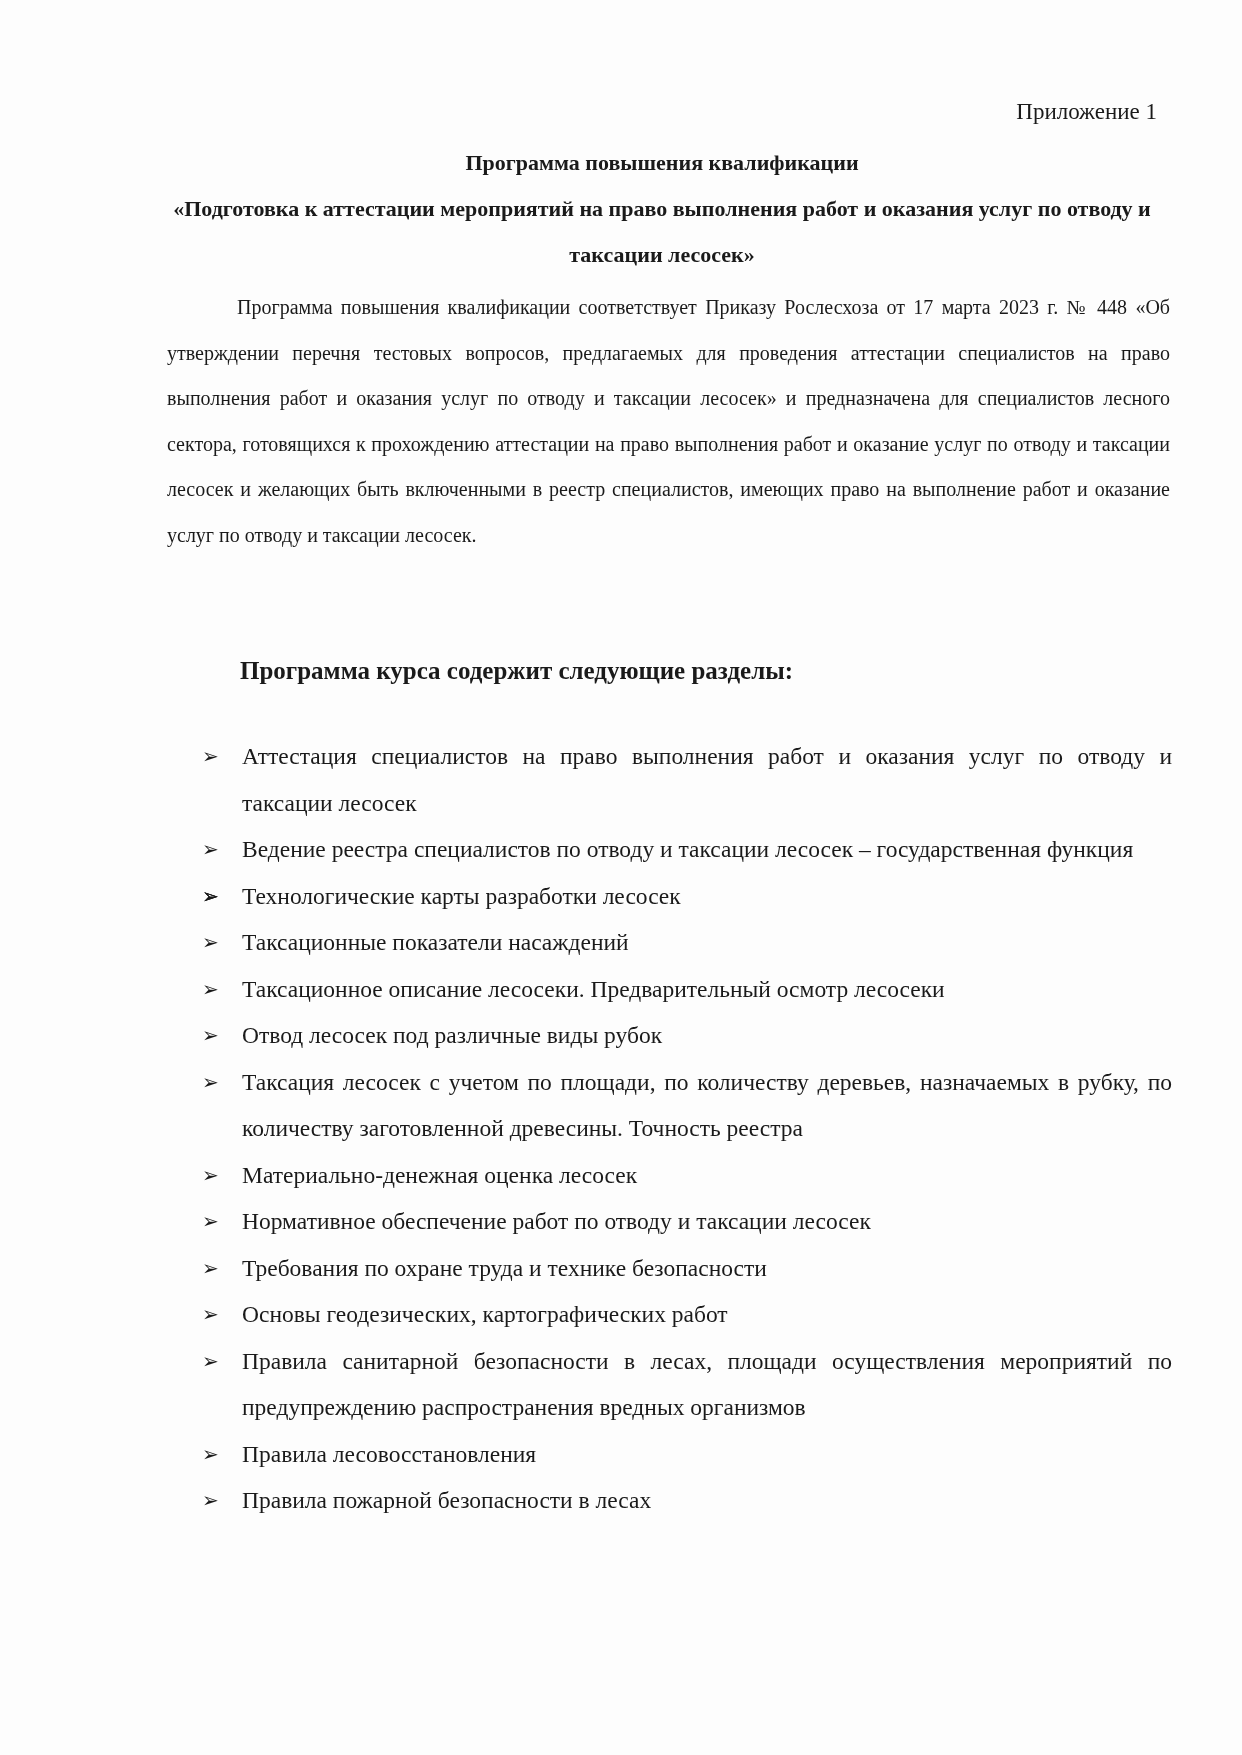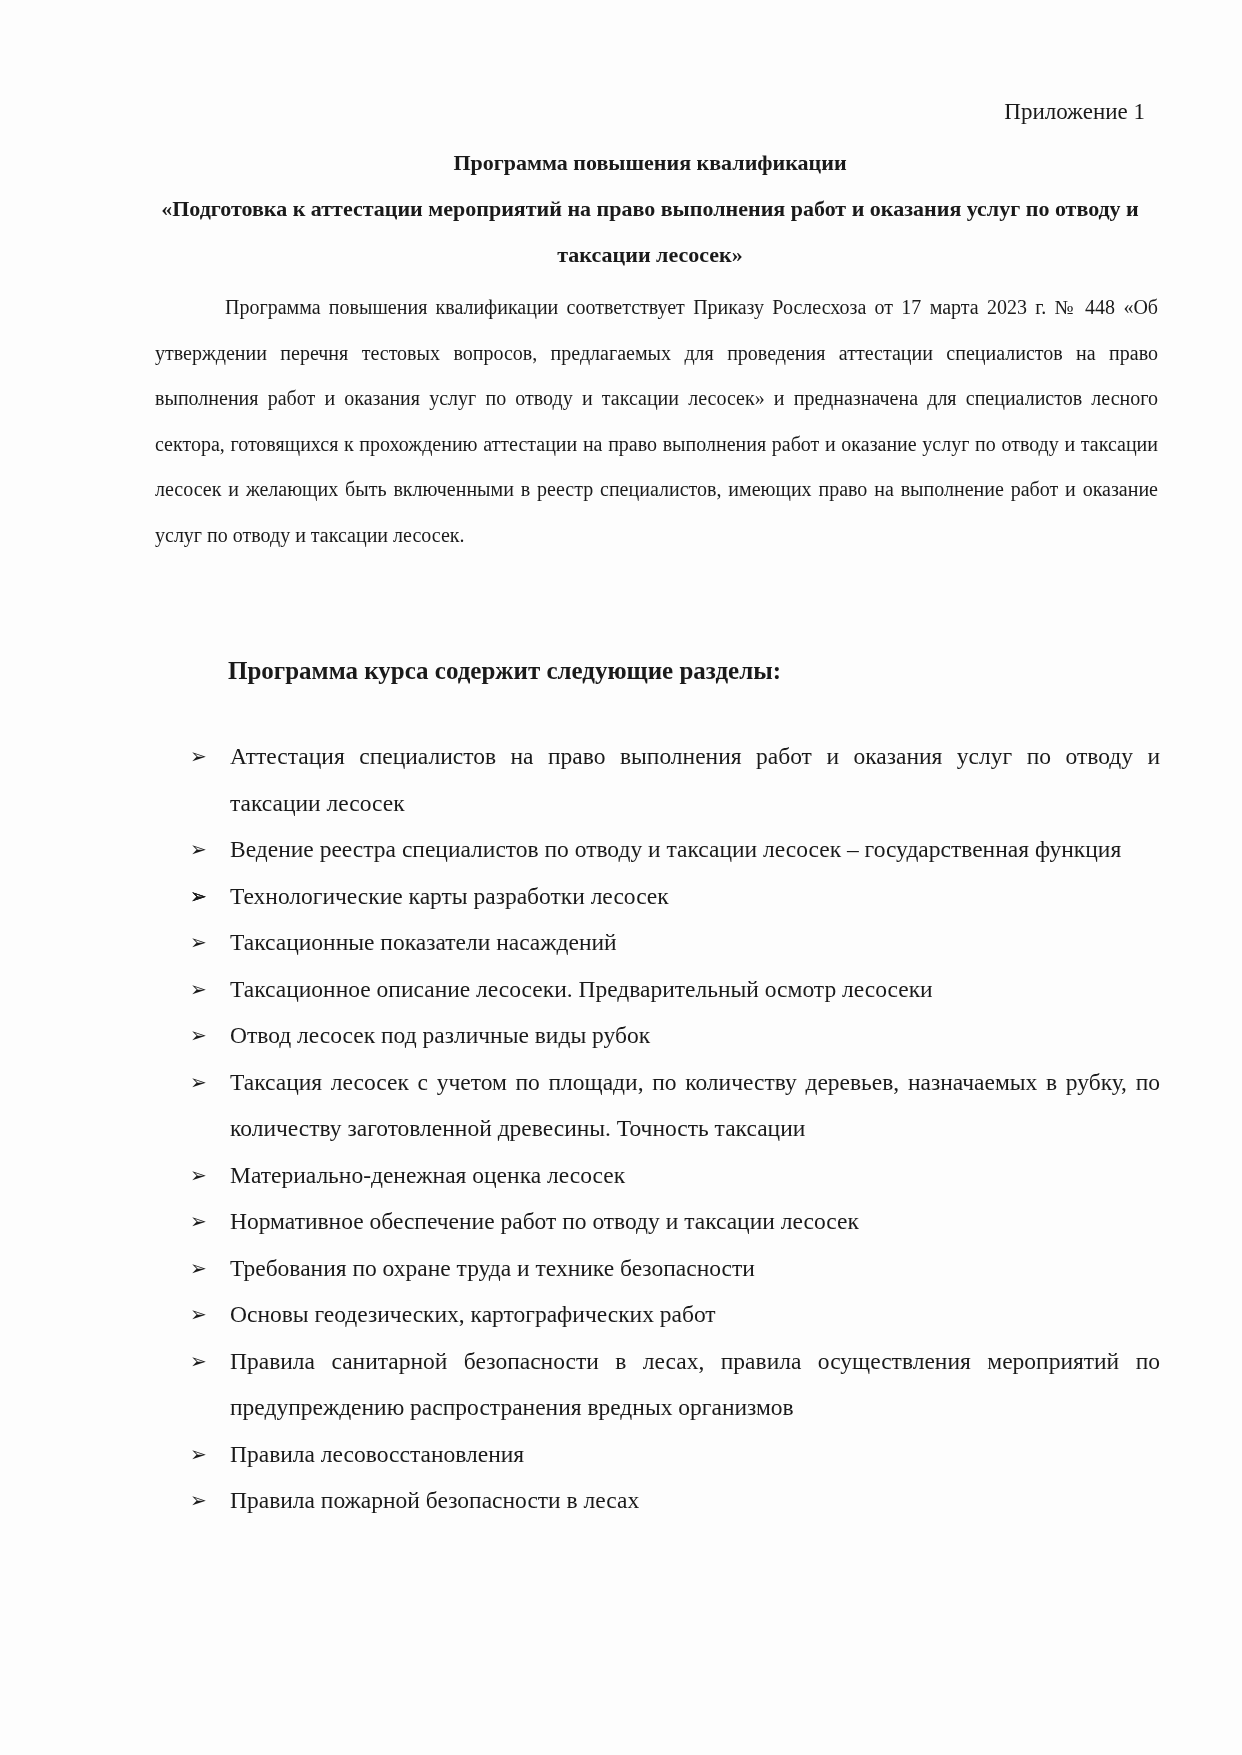--- a/index.html
+++ b/index.html
@@ -4,21 +4,21 @@
 <style>
   html, body { margin: 0; padding: 0; }
   body {
     width: 1242px; height: 1755px;
     background: #fdfdfd;
     font-family: "Liberation Serif", "DejaVu Serif", serif;
     color: #1a1a1a;
     position: relative;
     overflow: hidden;
   }
-  .page { position: absolute; left: 0; top: 0; width: 1231px; height: 1755px; }
+  .page { position: absolute; left: 12px; top: 0; width: 1231px; height: 1755px; }
   .appendix {
     position: absolute; right: 86px; top: 98px;
     font-size: 23px; line-height: 28px;
   }
   .title {
     position: absolute; left: 140px; width: 1020px; top: 140px;
     text-align: center; font-weight: bold; font-size: 22px; line-height: 46px;
   }
   .intro {
     position: absolute; left: 155px; width: 1003px; top: 285px;
@@ -59,22 +59,22 @@
 
   <ul class="list">
     <li><span class="bullet">➢</span><span>Аттестация специалистов на право выполнения работ и оказания услуг по отводу и таксации лесосек</span></li>
     <li><span class="bullet">➢</span><span>Ведение реестра специалистов по отводу и таксации лесосек – государственная функция</span></li>
     <li><span class="bullet">➢</span></li>
     <li><span class="bullet">➢</span></li>
     <li><span class="bullet">➢</span><span>Технологические карты разработки лесосек</span></li>
     <li><span class="bullet">➢</span><span>Таксационные показатели насаждений</span></li>
     <li><span class="bullet">➢</span><span>Таксационное описание лесосеки. Предварительный осмотр лесосеки</span></li>
     <li><span class="bullet">➢</span><span>Отвод лесосек под различные виды рубок</span></li>
-    <li><span class="bullet">➢</span><span>Таксация лесосек с учетом по площади, по количеству деревьев, назначаемых в рубку, по количеству заготовленной древесины. Точность таксации</span></li>
+    <li><span class="bullet">➢</span><span>Таксация лесосек с учетом по площади, по количеству деревьев, назначаемых в рубку, по количеству заготовленной древесины. Точность реестра</span></li>
     <li><span class="bullet">➢</span><span>Материально-денежная оценка лесосек</span></li>
     <li><span class="bullet">➢</span><span>Нормативное обеспечение работ по отводу и таксации лесосек</span></li>
     <li><span class="bullet">➢</span><span>Требования по охране труда и технике безопасности</span></li>
     <li><span class="bullet">➢</span><span>Основы геодезических, картографических работ</span></li>
-    <li><span class="bullet">➢</span><span>Правила санитарной безопасности в лесах, правила осуществления мероприятий по предупреждению распространения вредных организмов</span></li>
+    <li><span class="bullet">➢</span><span>Правила санитарной безопасности в лесах, площади осуществления мероприятий по предупреждению распространения вредных организмов</span></li>
     <li><span class="bullet">➢</span><span>Правила лесовосстановления</span></li>
     <li><span class="bullet">➢</span><span>Правила пожарной безопасности в лесах</span></li>
   </ul>
 </div>
 
 </body></html>

